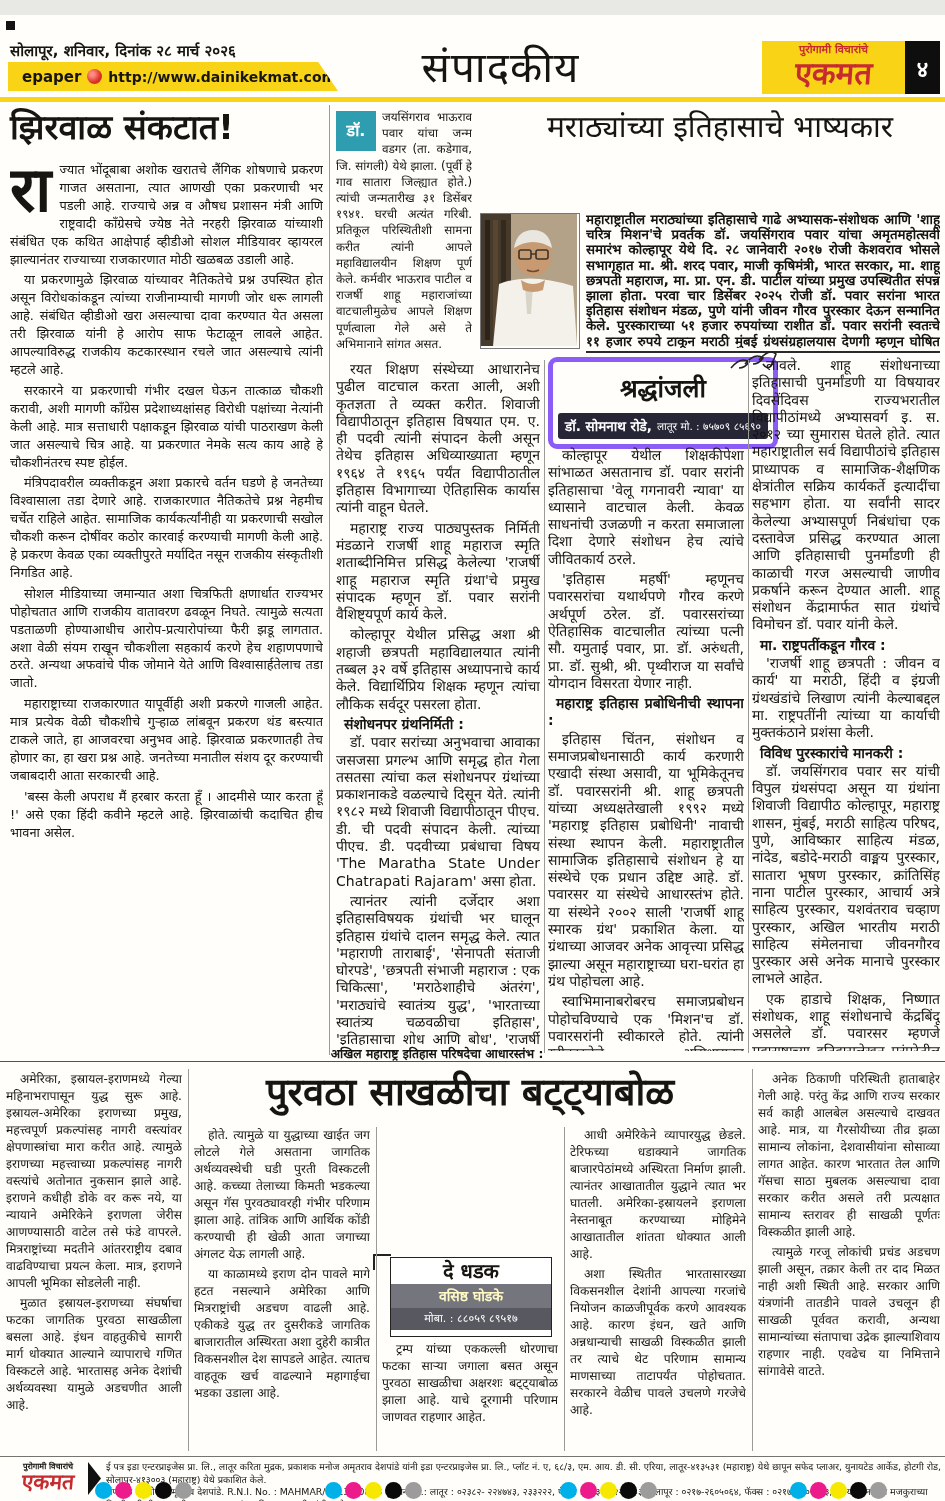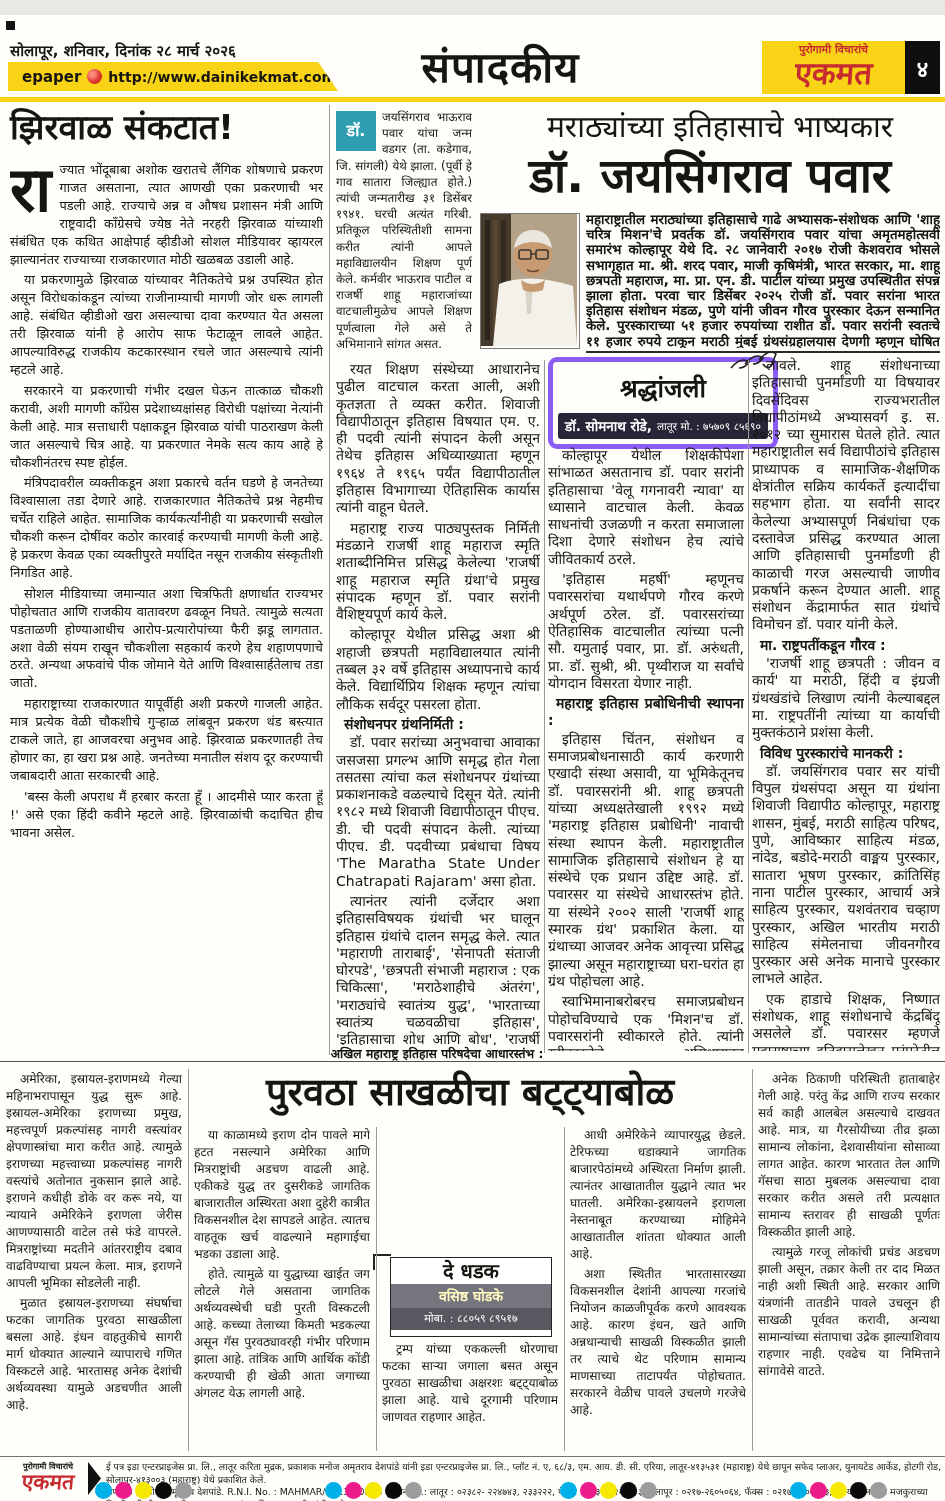--- a/index.html
+++ b/index.html
@@ -6,21 +6,21 @@
   #page{position:relative;width:945px;height:1501px;margin:15px auto;background:#fffefa;
         font-family:"DejaVu Sans","Liberation Sans",sans-serif;color:#17150f;overflow:hidden;}
   
   .regmark{position:absolute;left:6px;top:6px;width:9px;height:9px;background:#141414;}
   #dateline{position:absolute;left:10px;top:25px;font-size:15px;font-weight:700;}
   #epaper{position:absolute;left:8px;top:47px;width:330px;height:29px;background:#f8d316;
           clip-path:polygon(0 0,94% 0,100% 100%,0 100%);display:flex;align-items:center;gap:6px;padding-left:14px;box-sizing:border-box;}
   #epaper .ep-label{font-weight:700;font-size:15px;}
   #epaper .ep-icon{width:15px;height:15px;border-radius:50%;background:radial-gradient(circle at 35% 35%,#ff8a80 15%,#d93025 60%);display:inline-block;}
   #epaper .ep-url{font-size:14px;font-weight:600;}
-  #section-title{position:absolute;left:368px;top:22px;width:265px;text-align:center;font-size:42px;font-weight:700;letter-spacing:1px;}
+  #section-title{position:absolute;left:368px;top:22px;width:265px;text-align:center;font-size:42px;font-weight:400;letter-spacing:1px;}
   #masthead{position:absolute;left:762px;top:26px;width:143px;height:53px;background:#f8d316;text-align:center;box-sizing:border-box;padding-top:3px;}
   #masthead .tagline{color:#c62b30;font-size:11px;font-weight:800;line-height:12px;}
   #masthead .brand{color:#c62b30;font-size:31px;font-weight:800;line-height:34px;transform:skewX(-4deg);}
   #pageno{position:absolute;left:905px;top:26px;width:35px;height:53px;background:#0e0e0e;color:#fff;
           display:flex;align-items:center;justify-content:center;font-size:22px;font-weight:700;}
   #header-rule{position:absolute;left:0;top:82px;width:945px;height:5px;background:#f8d316;}
   
   .colbox{position:absolute;overflow:hidden;text-align:justify;font-size:14px;line-height:17.3px;}
   .colbox p{margin:0 0 3px;}
   .colbox p.para{text-indent:14px;}
@@ -106,21 +106,20 @@
         <p class="para">सरकारने या प्रकरणाची गंभीर दखल घेऊन तात्काळ चौकशी करावी, अशी मागणी काँग्रेस प्रदेशाध्यक्षांसह विरोधी पक्षांच्या नेत्यांनी केली आहे. मात्र सत्ताधारी पक्षाकडून झिरवाळ यांची पाठराखण केली जात असल्याचे चित्र आहे. या प्रकरणात नेमके सत्य काय आहे हे चौकशीनंतरच स्पष्ट होईल.</p>
         <p class="para">मंत्रिपदावरील व्यक्तीकडून अशा प्रकारचे वर्तन घडणे हे जनतेच्या विश्वासाला तडा देणारे आहे. राजकारणात नैतिकतेचे प्रश्न नेहमीच चर्चेत राहिले आहेत. सामाजिक कार्यकर्त्यांनीही या प्रकरणाची सखोल चौकशी करून दोषींवर कठोर कारवाई करण्याची मागणी केली आहे. हे प्रकरण केवळ एका व्यक्तीपुरते मर्यादित नसून राजकीय संस्कृतीशी निगडित आहे.</p>
         <p class="para">सोशल मीडियाच्या जमान्यात अशा चित्रफिती क्षणार्धात राज्यभर पोहोचतात आणि राजकीय वातावरण ढवळून निघते. त्यामुळे सत्यता पडताळणी होण्याआधीच आरोप-प्रत्यारोपांच्या फैरी झडू लागतात. अशा वेळी संयम राखून चौकशीला सहकार्य करणे हेच शहाणपणाचे ठरते. अन्यथा अफवांचे पीक जोमाने येते आणि विश्वासार्हतेलाच तडा जातो.</p>
         <p class="para">महाराष्ट्राच्या राजकारणात यापूर्वीही अशी प्रकरणे गाजली आहेत. मात्र प्रत्येक वेळी चौकशीचे गुऱ्हाळ लांबवून प्रकरण थंड बस्त्यात टाकले जाते, हा आजवरचा अनुभव आहे. झिरवाळ प्रकरणातही तेच होणार का, हा खरा प्रश्न आहे. जनतेच्या मनातील संशय दूर करण्याची जबाबदारी आता सरकारची आहे.</p>
         <p class="para">'बस्स केली अपराध मैं हरबार करता हूँ । आदमीसे प्यार करता हूँ !' असे एका हिंदी कवीने म्हटले आहे. झिरवाळांची कदाचित हीच भावना असेल.</p>
       </div>
   </div>
   <div class="vrule" style="left:329px;top:90px;height:950px;"></div>
 
   <div id="ma-kicker">मराठ्यांच्या इतिहासाचे भाष्यकार</div>
-  <div id="ma-head">डॉ. जयसिंगराव पवार</div>
 
   <div id="ma-col1-top" class="colbox">
     <p>
       <span class="doc-badge">डॉ.</span><span>जयसिंगराव भाऊराव पवार यांचा जन्म वडगर (ता. कडेगाव, जि. सांगली) येथे झाला. (पूर्वी हे गाव सातारा जिल्ह्यात होते.) त्यांची जन्मतारीख ३१ डिसेंबर १९४१. घरची अत्यंत गरिबी. प्रतिकूल परिस्थितीशी सामना करीत त्यांनी आपले महाविद्यालयीन शिक्षण पूर्ण केले. कर्मवीर भाऊराव पाटील व राजर्षी शाहू महाराजांच्या वाटचालीमुळेच आपले शिक्षण पूर्णत्वाला गेले असे ते अभिमानाने सांगत असत.</span>
     </p>
   </div>
 
   <div id="ma-photo">
     <svg width="96" height="132" viewBox="0 0 96 132" xmlns="http://www.w3.org/2000/svg">
       <rect width="96" height="132" fill="#b3a288"></rect>
@@ -186,22 +185,22 @@
   <div class="vrule" style="left:544px;top:345px;height:693px;"></div>
   <div class="vrule" style="left:748px;top:345px;height:693px;"></div>
   <div class="hrule" style="left:0;top:1046px;width:945px;"></div>
 
   <div id="ba-head">पुरवठा साखळीचा बट्ट्याबोळ</div>
   <div id="ba-c1" class="colbox ba-col">
       <p class="para">अमेरिका, इस्रायल-इराणमध्ये गेल्या महिनाभरापासून युद्ध सुरू आहे. इस्रायल-अमेरिका इराणच्या प्रमुख, महत्त्वपूर्ण प्रकल्पांसह नागरी वस्त्यांवर क्षेपणास्त्रांचा मारा करीत आहे. त्यामुळे इराणच्या महत्त्वाच्या प्रकल्पांसह नागरी वस्त्यांचे अतोनात नुकसान झाले आहे. इराणने कधीही डोके वर करू नये, या न्यायाने अमेरिकेने इराणला जेरीस आणण्यासाठी वाटेल तसे फंडे वापरले. मित्रराष्ट्रांच्या मदतीने आंतरराष्ट्रीय दबाव वाढविण्याचा प्रयत्न केला. मात्र, इराणने आपली भूमिका सोडलेली नाही.</p>
       <p class="para">मुळात इस्रायल-इराणच्या संघर्षाचा फटका जागतिक पुरवठा साखळीला बसला आहे. इंधन वाहतुकीचे सागरी मार्ग धोक्यात आल्याने व्यापाराचे गणित विस्कटले आहे. भारतासह अनेक देशांची अर्थव्यवस्था यामुळे अडचणीत आली आहे.</p>
     </div>
   <div id="ba-c2" class="colbox ba-col">
+      <p class="para">होते. त्यामुळे या युद्धाच्या खाईत जग लोटले गेले असताना जागतिक अर्थव्यवस्थेची घडी पुरती विस्कटली आहे. कच्च्या तेलाच्या किमती भडकल्या असून गॅस पुरवठ्यावरही गंभीर परिणाम झाला आहे. तांत्रिक आणि आर्थिक कोंडी करण्याची ही खेळी आता जगाच्या अंगलट येऊ लागली आहे.</p>
       <p class="para">या काळामध्ये इराण दोन पावले मागे हटत नसल्याने अमेरिका आणि मित्रराष्ट्रांची अडचण वाढली आहे. एकीकडे युद्ध तर दुसरीकडे जागतिक बाजारातील अस्थिरता अशा दुहेरी कात्रीत विकसनशील देश सापडले आहेत. त्यातच वाहतूक खर्च वाढल्याने महागाईचा भडका उडाला आहे.</p>
-      <p class="para">होते. त्यामुळे या युद्धाच्या खाईत जग लोटले गेले असताना जागतिक अर्थव्यवस्थेची घडी पुरती विस्कटली आहे. कच्च्या तेलाच्या किमती भडकल्या असून गॅस पुरवठ्यावरही गंभीर परिणाम झाला आहे. तांत्रिक आणि आर्थिक कोंडी करण्याची ही खेळी आता जगाच्या अंगलट येऊ लागली आहे.</p>
     </div>
   <div id="authorbox">
     <div class="a-title">दे धडक</div>
     <div class="a-name">वसिष्ठ घोडके</div>
     <div class="a-contact">मोबा. : ८८०५९ ८९५१७</div>
   </div>
   <div id="ba-c3b" class="colbox ba-col">
       <p class="para">ट्रम्प यांच्या एककल्ली धोरणाचा फटका साऱ्या जगाला बसत असून पुरवठा साखळीचा अक्षरशः बट्ट्याबोळ झाला आहे. याचे दूरगामी परिणाम जाणवत राहणार आहेत.</p>
     </div>
   <div id="ba-c4" class="colbox ba-col">

